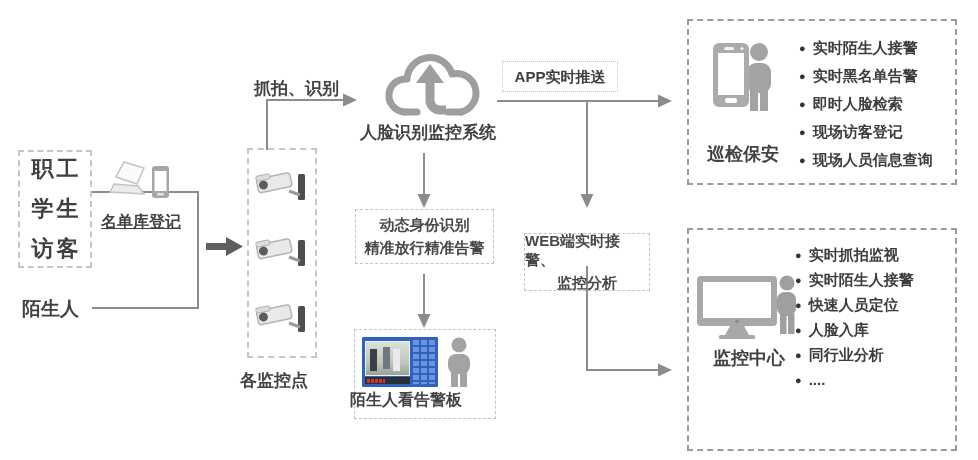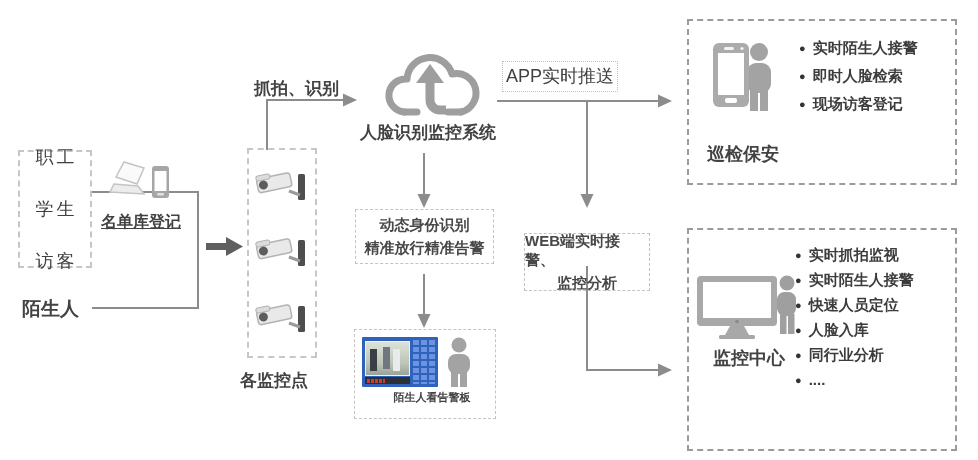--- a/index.html
+++ b/index.html
@@ -11,54 +11,54 @@
   svg{display:block;}
   .lbl{font-weight:600;color:#424242;}
   .center{text-align:center;}
 
   
   .wires{position:absolute;left:0;top:0;width:978px;height:460px;}
 
   
   .visitor-box{
     left:18px;top:150px;width:70px;height:114px;border:2px dashed #c6c6c6;
-    display:flex;flex-direction:column;justify-content:center;align-items:center;gap:28px;
-    font-size:18px;font-weight:400;letter-spacing:3px;text-indent:3px;
+    display:flex;flex-direction:column;justify-content:center;align-items:center;gap:10px;
+    font-size:22px;font-weight:700;letter-spacing:3px;text-indent:3px;
   }
   .register-label{left:92px;top:212px;width:98px;font-size:16px;text-decoration:underline;}
   .laptop-icon{left:106px;top:160px;}
   .stranger-label{left:22px;top:296px;font-size:19px;}
 
   
   .camera-box{
     left:247px;top:148px;width:70px;height:210px;border:2px dashed #c6c6c6;
     display:flex;flex-direction:column;justify-content:space-around;align-items:center;padding:4px 0;box-sizing:border-box;
   }
   .cameras-label{left:229px;top:369px;width:90px;font-size:17px;}
 
   
   .capture-label{left:254px;top:77px;font-size:17px;}
   .cloud-icon{left:372px;top:36px;}
   .cloud-label{left:346px;top:121px;width:164px;font-size:17px;}
   .app-box{
     left:502px;top:61px;width:114px;height:29px;border:1px dotted #c2c2c2;
-    line-height:29px;font-size:18px;font-weight:400;
+    line-height:29px;font-size:15px;font-weight:700;
   }
 
   
   .mini-box{
     border:1.5px dashed #c3c3c3;display:flex;flex-direction:column;justify-content:center;align-items:center;
     gap:4px;font-size:15px;font-weight:700;color:#484848;box-sizing:border-box;
   }
   .dynamic-box{left:355px;top:209px;width:139px;height:55px;}
   .web-box{left:524px;top:208px;width:126px;height:58px;margin-top:25px;}
 
   
   .alarm-box{left:354px;top:329px;width:142px;height:90px;border:1.5px dashed #c3c3c3;box-sizing:border-box;}
-  .alarm-label{left:370px;top:390px;width:124px;font-size:11px;}
+  .alarm-label{left:344px;top:390px;width:124px;font-size:16px;}
   .board{left:362px;top:337px;width:76px;height:50px;background:#2f62bc;border-radius:1px;}
   .board-photo{position:absolute;left:3px;top:4px;width:43px;height:33px;background:linear-gradient(180deg,#dde2da 0%,#bcc5b7 65%,#9ba398 100%);border:1px solid #f2f2f2;}
   .board-photo::before{
     content:"";position:absolute;left:4px;top:7px;width:7px;height:22px;background:#3a3f46;
     box-shadow:13px -2px 0 #707780, 23px 0 0 #e9eaec;
   }
   .board-strip{position:absolute;left:3px;top:40px;width:45px;height:7px;background:#2b2f36;}
   .board-strip::before{content:"";position:absolute;left:2px;top:2px;width:18px;height:4px;
     background:repeating-linear-gradient(90deg,#d4372c 0 3px,#2b2f36 3px 4px);}
   .board-grid{position:absolute;left:51px;top:3px;width:22px;height:44px;
@@ -218,22 +218,24 @@
       <rect x="7" y="12" width="26" height="42" fill="#ffffff"></rect>
       <rect x="13" y="6" width="10" height="3" rx="1.5" fill="#ffffff" opacity="0.85"></rect>
       <circle cx="31" cy="7.5" r="1.6" fill="#ffffff" opacity="0.85"></circle>
       <rect x="14" y="57" width="12" height="5" rx="2" fill="#ffffff"></rect>
     </svg>
   </div>
   <div class="abs lbl center patrol-title">巡检保安</div>
   <div class="abs patrol-list">
     <ul class="blist">
       <li>实时陌生人接警</li>
+      <li>实时黑名单告警</li>
       <li>即时人脸检索</li>
       <li>现场访客登记</li>
+      <li>现场人员信息查询</li>
     </ul>
   </div>
 
   <div class="abs panel center-box"></div>
   <div class="abs center-icon">
     <svg width="104" height="66" viewBox="0 0 104 66">
       <rect x="0" y="2" width="80" height="50" rx="4" fill="#a8a8a8"></rect>
       <rect x="6" y="8" width="68" height="36" fill="#ffffff"></rect>
       <circle cx="40" cy="47.5" r="1.8" fill="#8a8a8a"></circle>
       <polygon points="33,52 47,52 52,61 28,61" fill="#a8a8a8"></polygon>

